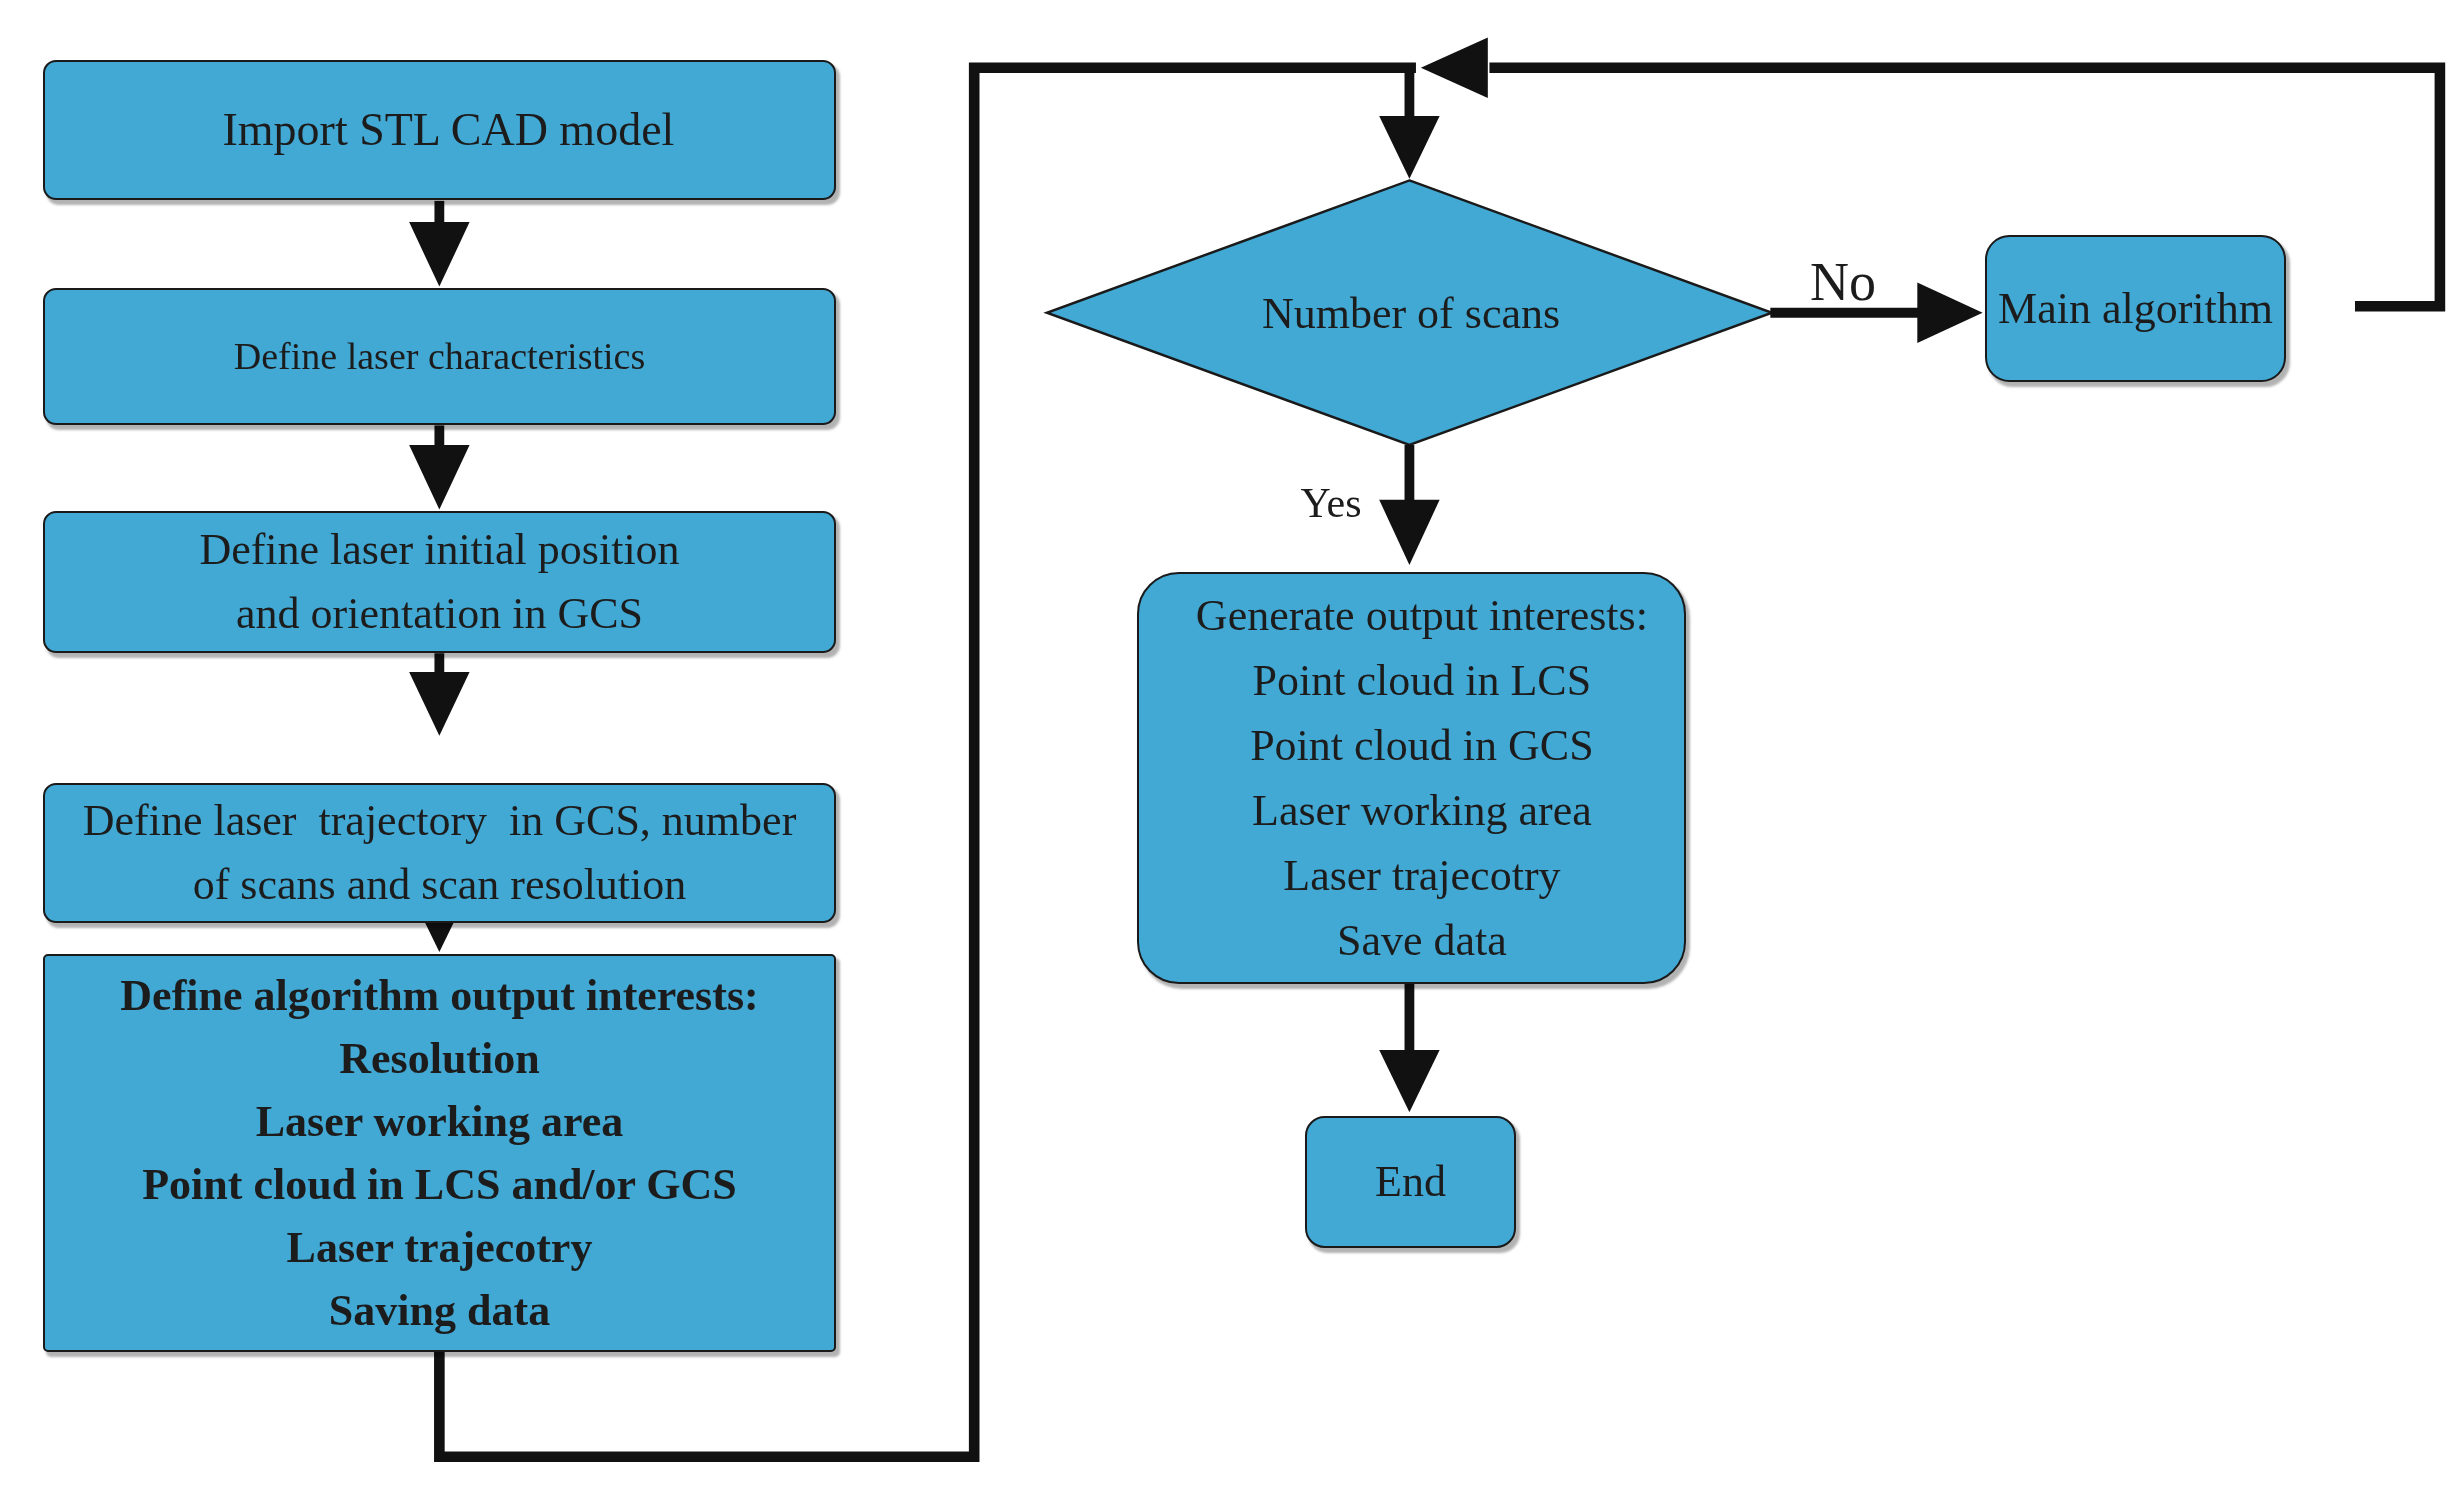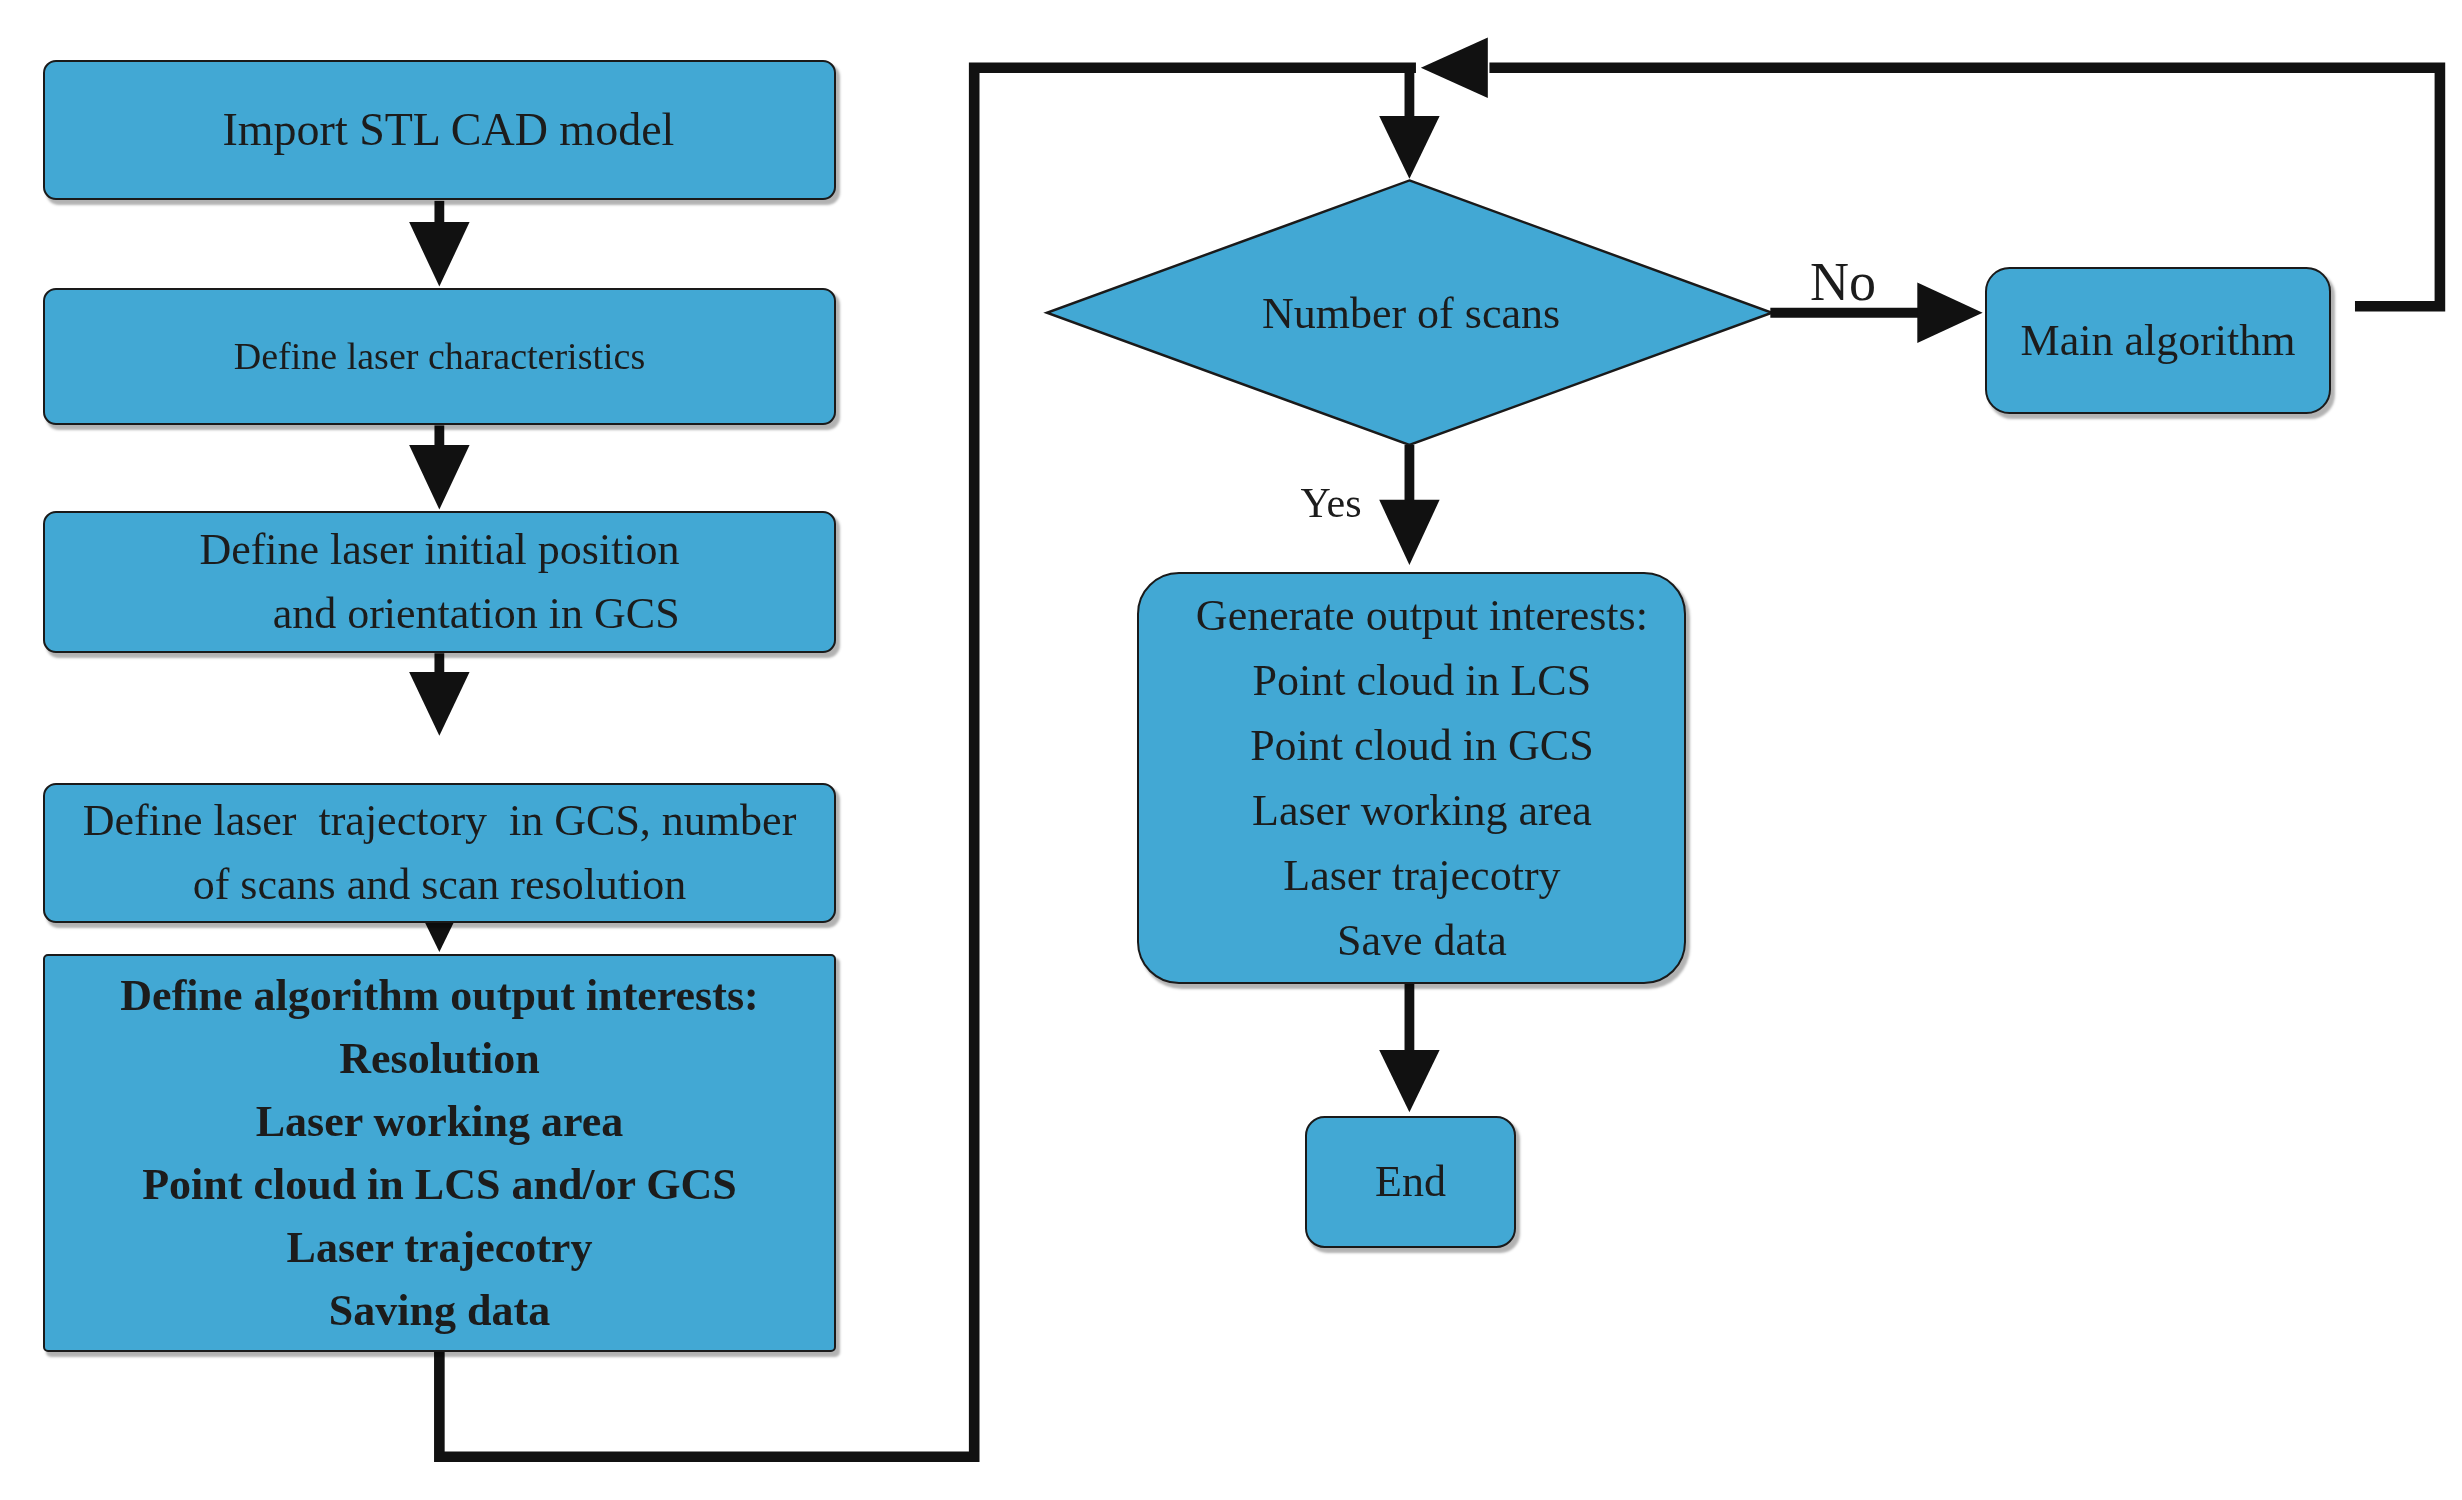--- a/index.html
+++ b/index.html
@@ -98,36 +98,36 @@
     <g>
       <line class="edge" x1="1726" y1="1205" x2="1726" y2="1290"></line>
       <polygon class="head" points="1689,1286 1763,1286 1726,1362"></polygon>
     </g>
   </svg>
 
   <div class="node" style="left:43px; top:60px; width:793px; height:140px; border-radius:13px; font-size:46px;padding-left:26px;">Import STL CAD model</div>
 
   <div class="node" style="left:43px; top:288px; width:793px; height:137px; border-radius:13px; font-size:38px;">Define laser characteristics</div>
 
-  <div class="node" style="left:43px; top:511px; width:793px; height:142px; border-radius:13px; line-height:64px;text-align:right;">Define laser initial position
+  <div class="node" style="left:43px; top:511px; width:793px; height:142px; border-radius:13px; line-height:64px;">Define laser initial position
 and orientation in GCS</div>
 
   <div class="node" style="left:43px; top:737px; width:793px; height:140px; border-radius:13px; line-height:64px;margin-top:46px;">Define laser  trajectory  in GCS, number
 of scans and scan resolution</div>
 
   <div class="node" style="left:43px; top:954px; width:793px; height:398px; border-radius:5px; line-height:63px;font-weight:bold;">Define algorithm output interests:
 Resolution
 Laser working area
 Point cloud in LCS and/or GCS
 Laser trajecotry
 Saving data</div>
 
   <div class="floating-label" style="left:1050px; top:284px; width:722px; height:59px;">Number of scans</div>
 
-  <div class="node" style="left:1985px; top:235px; width:346px; height:147px; border-radius:24.5px;margin-top:32px;">Main algorithm</div>
+  <div class="node" style="left:1985px; top:235px; width:301px; height:147px; border-radius:24.5px;">Main algorithm</div>
 
   <div class="node" style="left:1137px; top:572px; width:549px; height:412px; border-radius:42px; line-height:65px;padding-left:29px;">Generate output interests:
 Point cloud in LCS
 Point cloud in GCS
 Laser working area
 Laser trajecotry
 Save data</div>
 
   <div class="node" style="left:1305px; top:1116px; width:211px; height:132px; border-radius:19.6px;text-align:center;">End</div>
 

